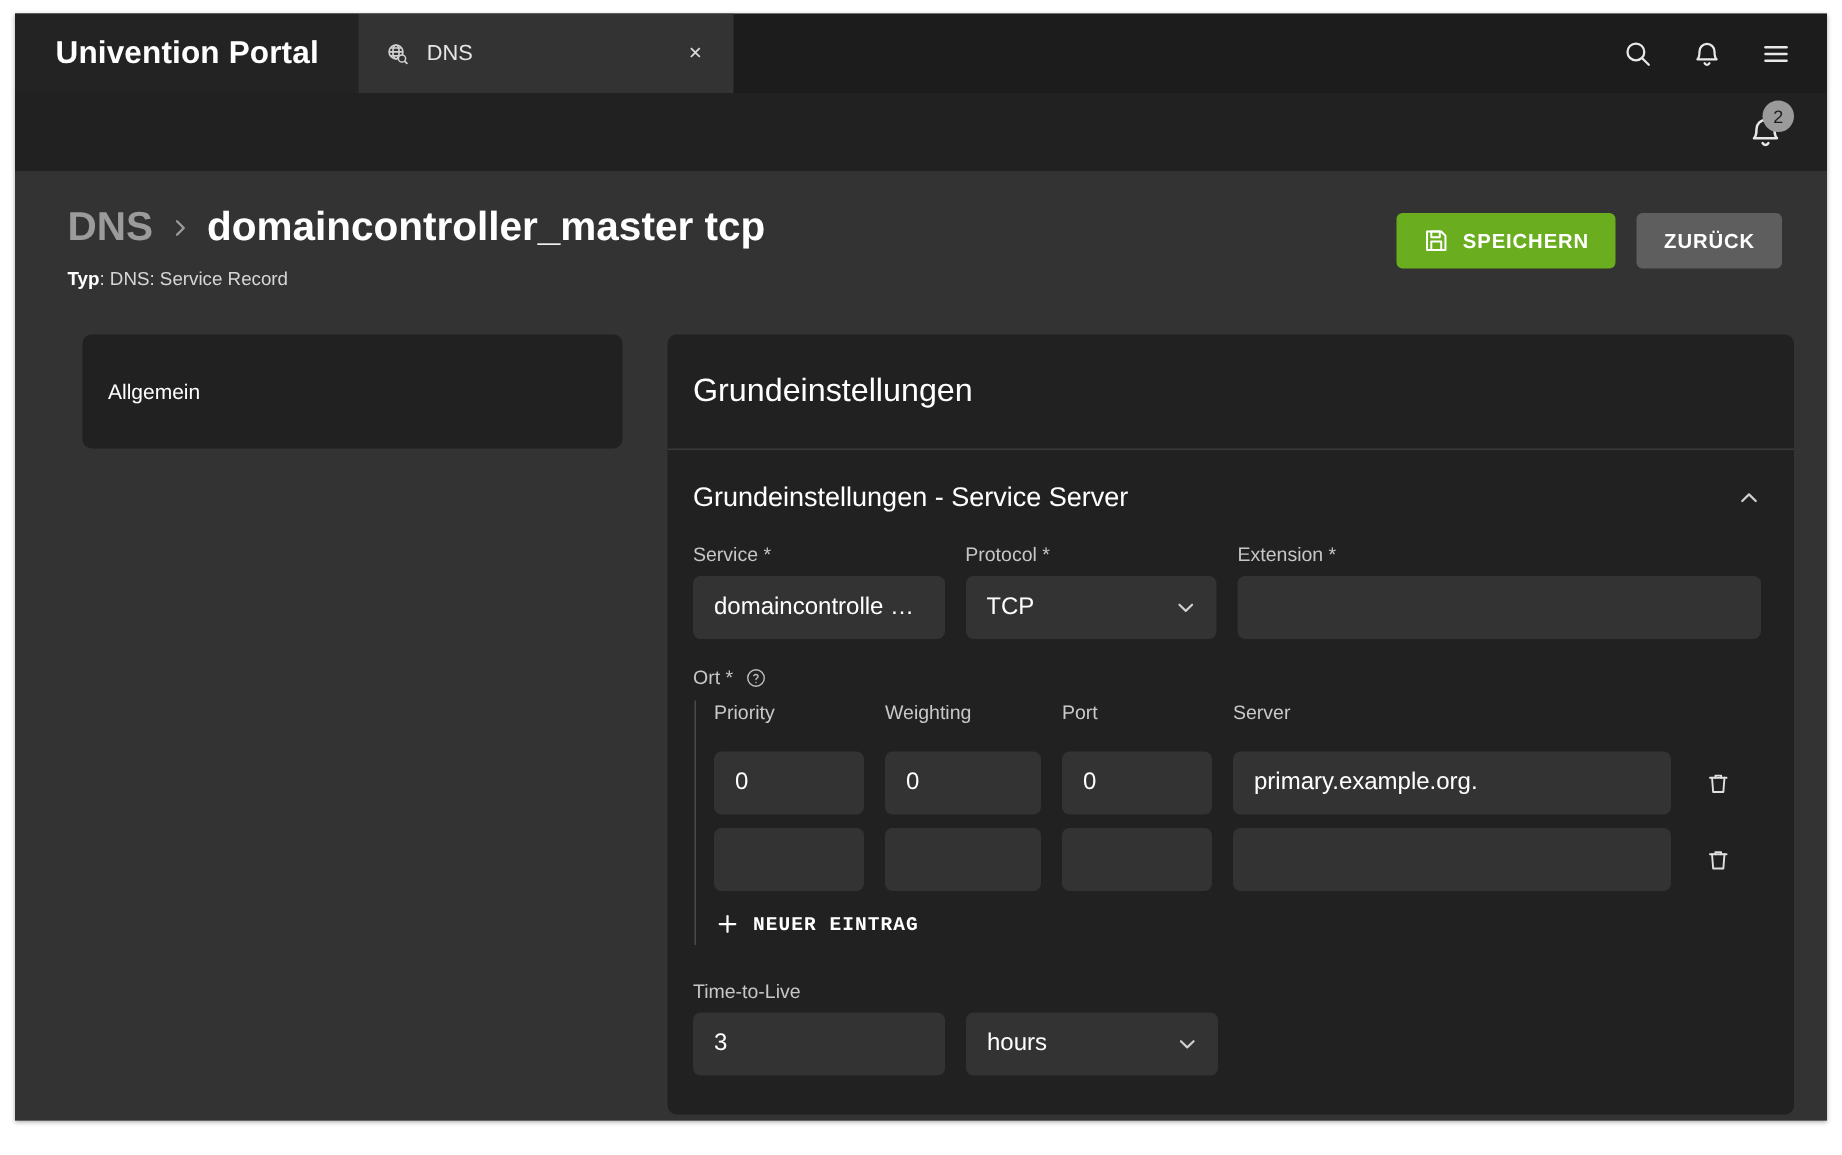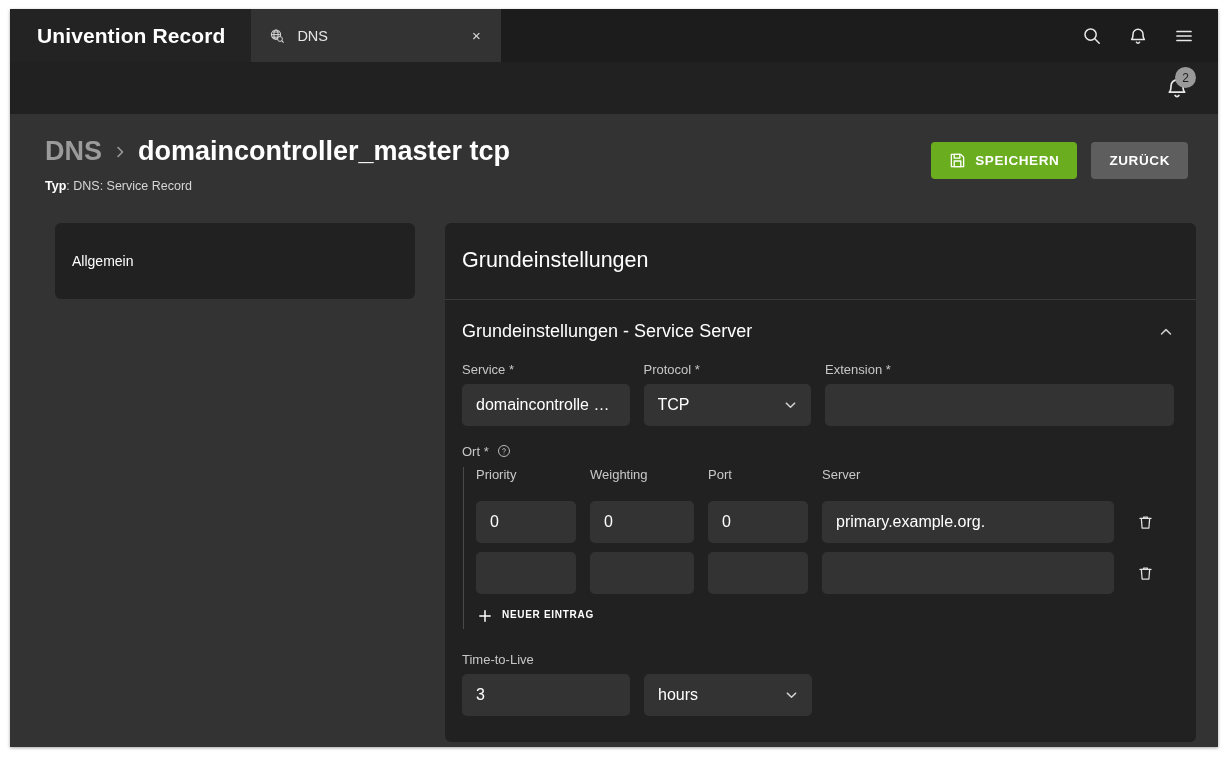--- a/index.html
+++ b/index.html
@@ -165,21 +165,21 @@
     width: 15px; height: 15px; color: #d0d0d0; pointer-events: none;
   }
   .w-service { width: 168px; }
   .w-protocol { width: 168px; }
   .w-extension { width: 350px; }
 
   
   .group { margin-top: 18px; }
   .group-label {
     font-size: 13px; color: #c7c7c7;
-    display: flex; gap: 8px;
+    display: flex; align-items: center; gap: 8px;
     margin-bottom: 8px;
   }
   .help-ic { width: 14px; height: 14px; color: #bdbdbd; display: block; }
   .group-inner {
     border-left: 1px solid #4a4a4a;
     padding-left: 12px;
     margin-left: 1px;
   }
   .grid-head {
     display: flex; gap: 14px; padding-bottom: 19px;
@@ -189,37 +189,37 @@
   .c-prio { width: 100px; flex: none; }
   .c-weight { width: 104px; flex: none; }
   .c-port { width: 100px; flex: none; }
   .c-server { width: 292px; flex: none; }
   .c-del { width: 34px; flex: none; display: flex; align-items: center; justify-content: center; }
   .trash { width: 17px; height: 17px; color: #e0e0e0; display: block; }
   .addrow {
     display: flex; align-items: flex-start; gap: 10px;
     margin-top: 9px;
     background: none; border: none;
-    color: #ffffff; font-size: 10px; font-weight: 600; letter-spacing: .7px;
+    color: #ffffff; font-size: 13px; font-weight: 600; letter-spacing: .7px;
     cursor: pointer; padding: 6px 2px;
-    font-family: Liberation Sans, sans-serif;
+    font-family: Liberation Mono, monospace;
   }
   .plus { width: 14px; height: 14px; display:block; color: #ffffff; }
 
   .ttl { margin-top: 24px; }
   .w-ttl { width: 168px; }
   .w-ttlunit { width: 168px; }
 </style>
 </head>
 <body>
 
 <div id="window">
 
   <div class="topbar">
-    <div class="brand">Univention Record</div>
+    <div class="brand">Univention Portal</div>
 
     <div class="tab">
       <span class="tab-icon">
         <svg viewBox="0 0 16 16" fill="none" stroke="#e0e0e0" stroke-width="1.1">
           <circle cx="7" cy="6.6" r="4.6"></circle>
           <ellipse cx="7" cy="6.6" rx="2.1" ry="4.6"></ellipse>
           <line x1="2.5" y1="6.6" x2="11.5" y2="6.6"></line>
           <line x1="3.3" y1="4" x2="10.7" y2="4"></line>
           <line x1="3.3" y1="9.2" x2="10.7" y2="9.2"></line>
           <circle cx="11" cy="11" r="2.4" fill="#333" stroke="#e0e0e0" stroke-width="1"></circle>

